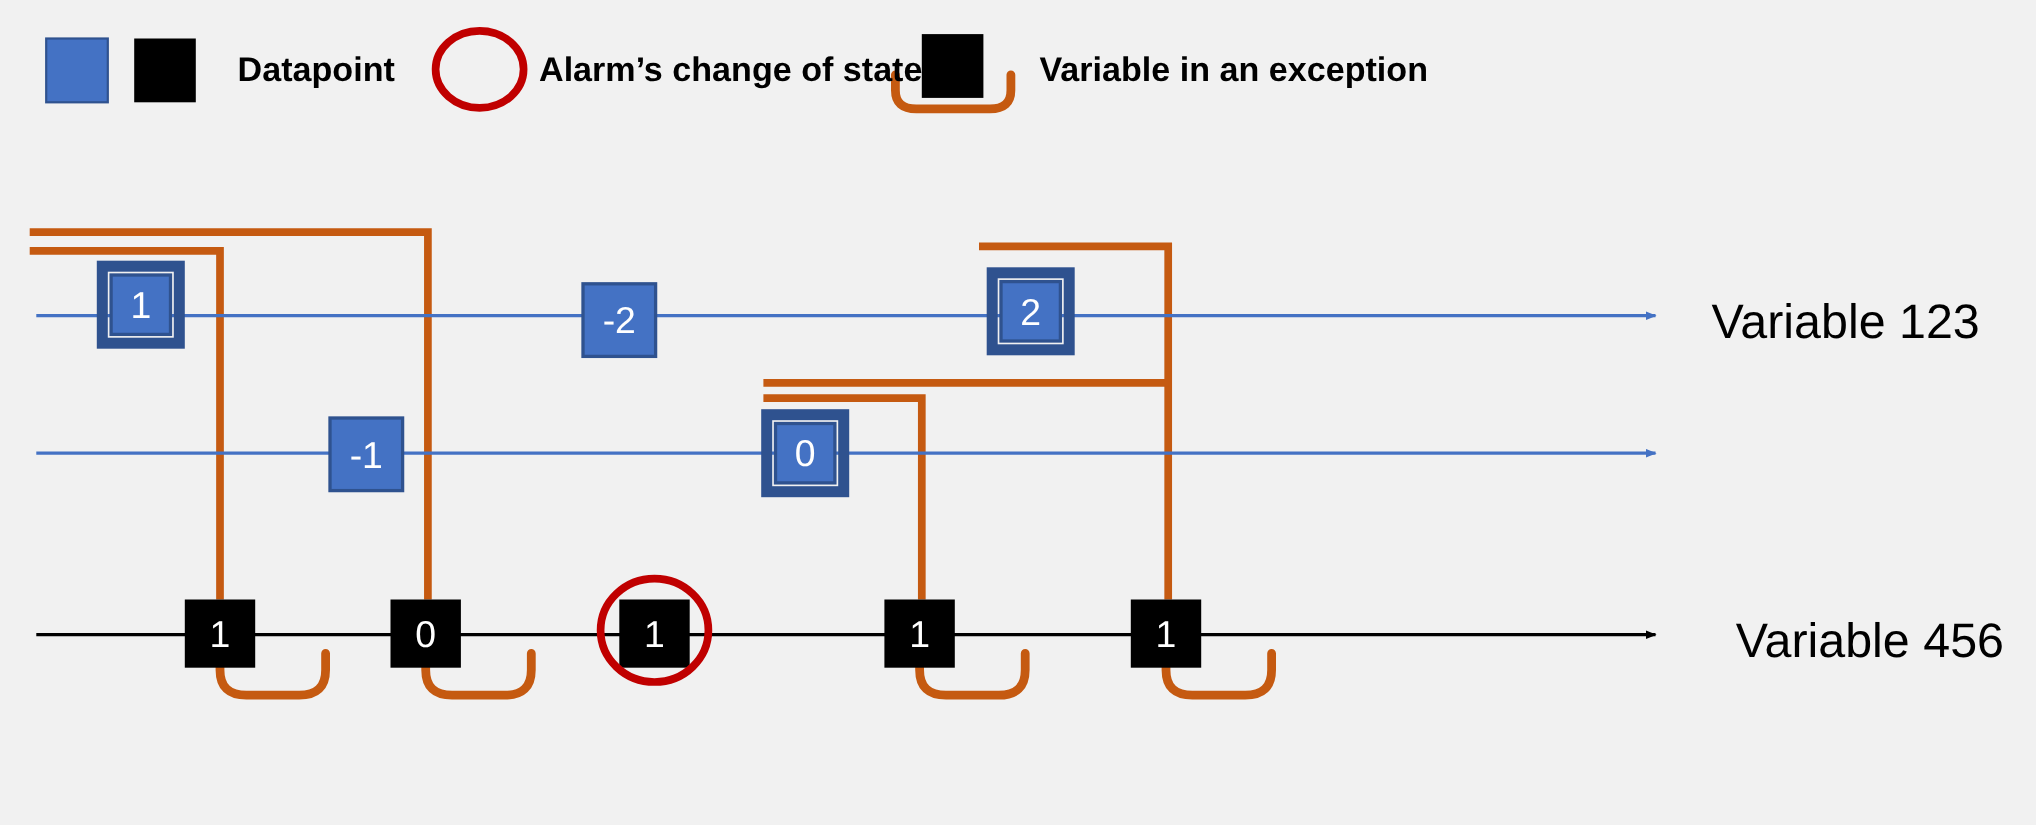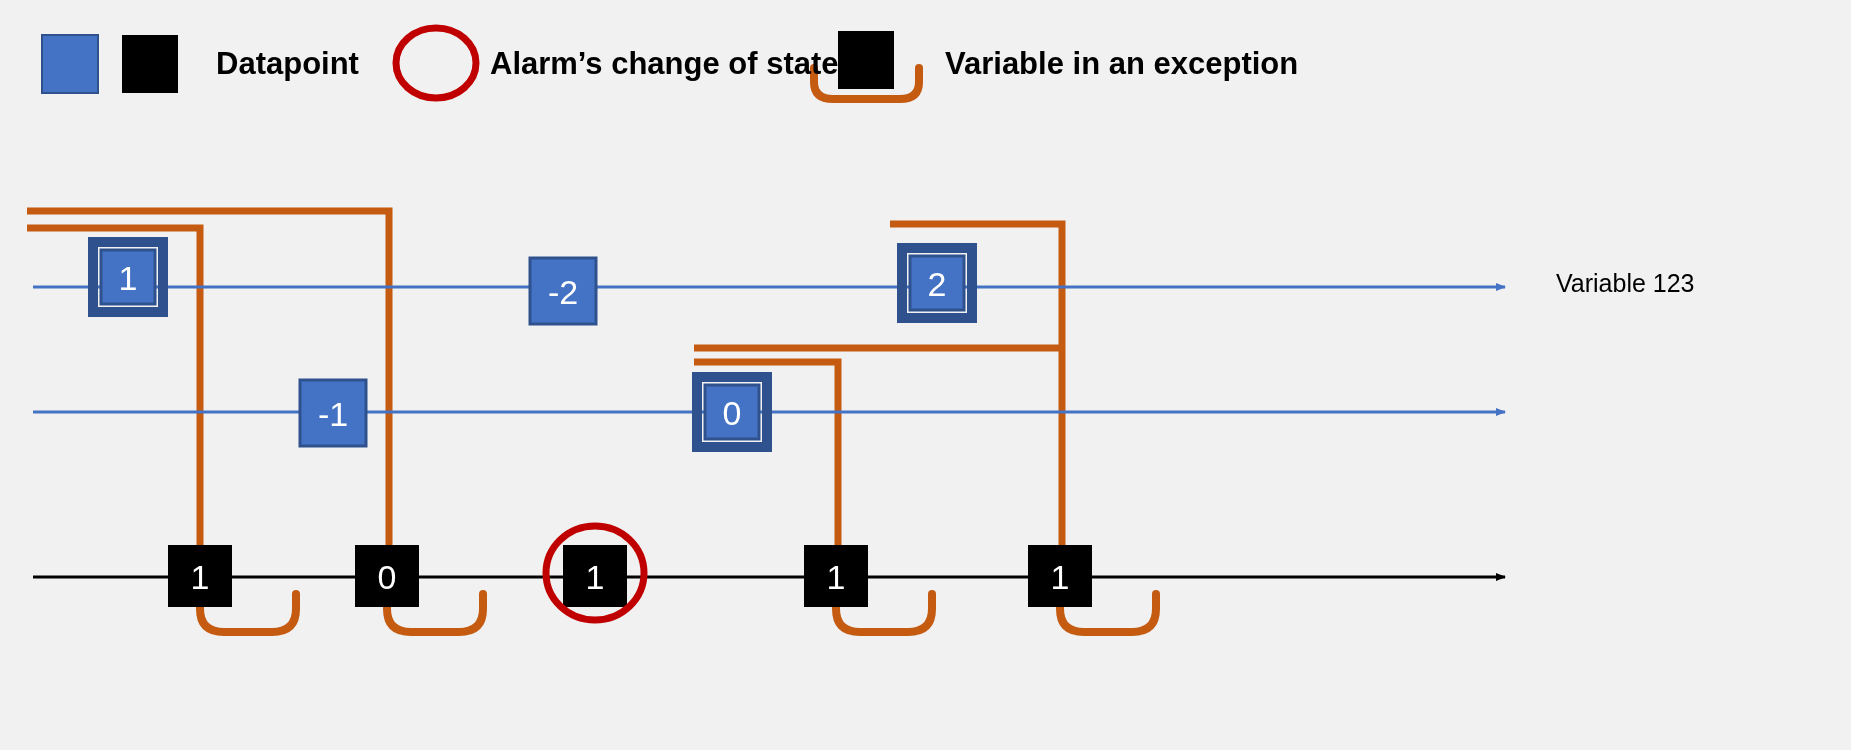--- a/index.html
+++ b/index.html
@@ -27,21 +27,21 @@
     font-family: "Liberation Sans", sans-serif;
     font-size: 31px;
     color: #000000;
     white-space: nowrap;
     line-height: 1;
     font-weight: bold;
   }
   .axis-label {
     position: absolute;
     font-family: "Liberation Sans", sans-serif;
-    font-size: 25px;
+    font-size: 44px;
     color: #000000;
     white-space: nowrap;
     line-height: 1;
   }
   .dp-text {
     font-family: "Liberation Sans", sans-serif;
     font-size: 34px;
     fill: #ffffff;
     text-anchor: middle;
     dominant-baseline: central;
@@ -164,14 +164,15 @@
 
   <div class="legend-label" style="left:216px; top:48px;">Datapoint</div>
 
   <div class="legend-label" style="left:490px; top:48px;">Alarm’s change of state</div>
 
   <div class="legend-label" style="left:945px; top:48px;">Variable in an exception</div>
 
   <div class="axis-label" style="left:1556px; top:271px;">Variable 123</div>
 
 
+  <div class="axis-label" style="left:1578px; top:561px;">Variable 456</div>
 
 </div>
 
 </body></html>

